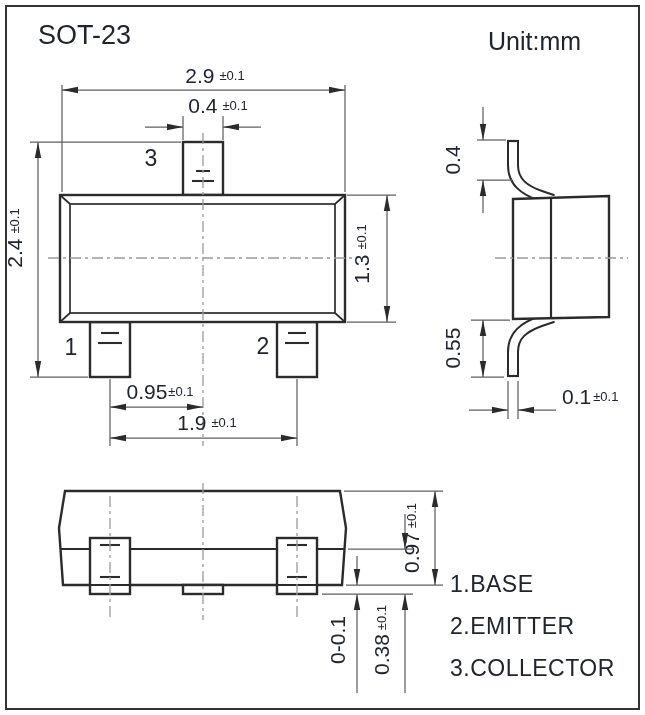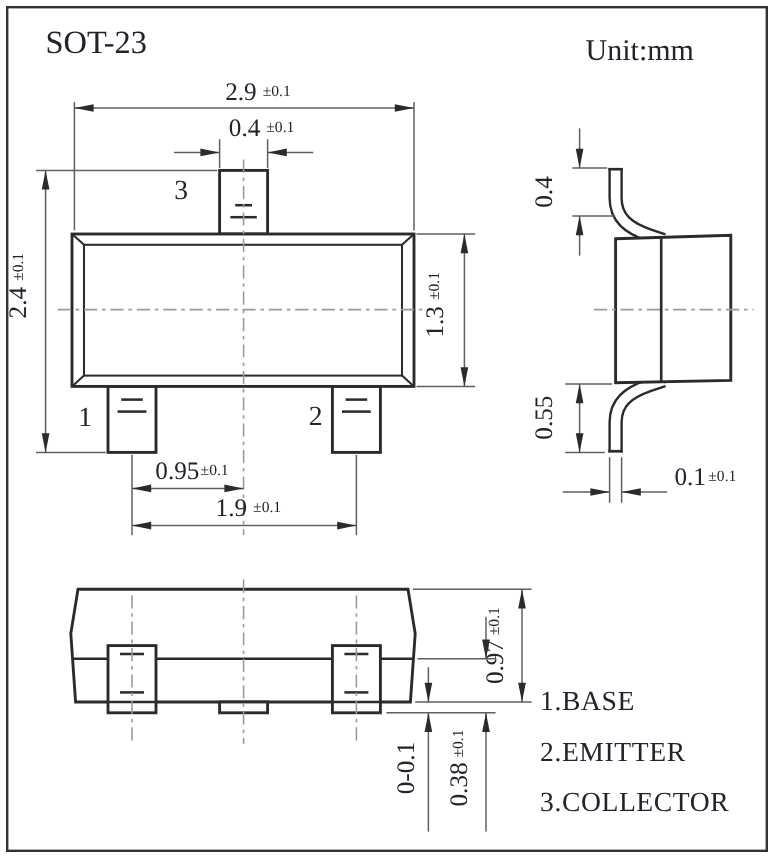--- a/index.html
+++ b/index.html
@@ -1,21 +1,21 @@
 <!DOCTYPE html>
 <html style="--line: #2b2b2b; --thin: #5f5f5f; --center: #9a9a9a; --text: #20242e; --bg: #ffffff;"><head>
 <meta charset="utf-8">
 <style>
   :root{
     --line:#2b2b2b; --thin:#5f5f5f; --center:#9a9a9a;
     --text:#20242e; --bg:#ffffff;
   }
   html,body{margin:0;padding:0;background:#e8e8e8;}
   .page{width:645px;height:715px;background:var(--bg);position:relative;margin:0 auto;
-        font-family:Liberation Serif, serif;}
+        font-family:Liberation Sans, sans-serif;}
   svg{display:block}
   
   .ol{stroke:var(--line);stroke-width:2.4;fill:var(--bg);stroke-linejoin:miter}
   .ol-thin{stroke:var(--line);stroke-width:1.7;fill:none}
   .edge{stroke:var(--line);stroke-width:2.2;fill:none}
   .tick{stroke:var(--line);stroke-width:2.1;fill:none}
   
   .thin{stroke:var(--thin);stroke-width:1.25;fill:none}
   .arrow{fill:var(--line);stroke:none}
   

